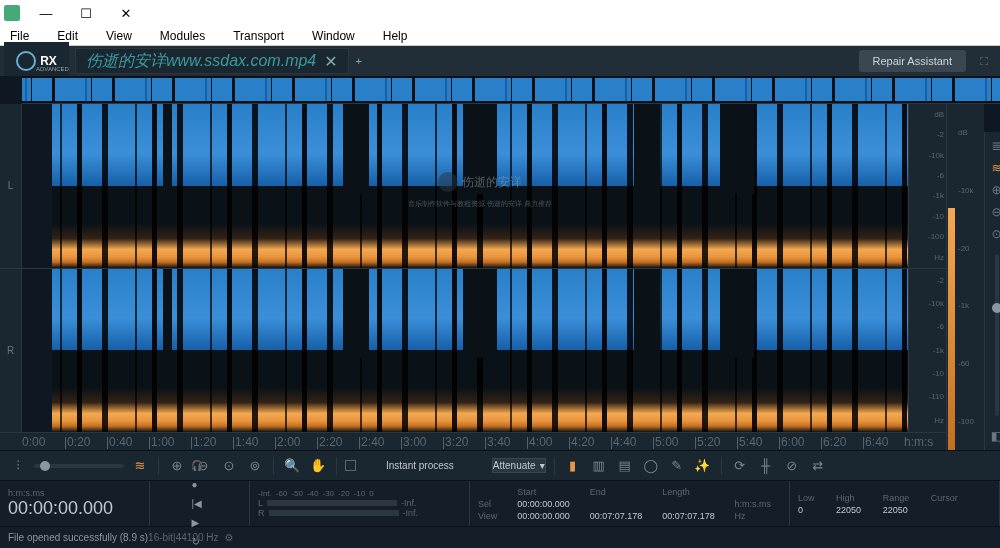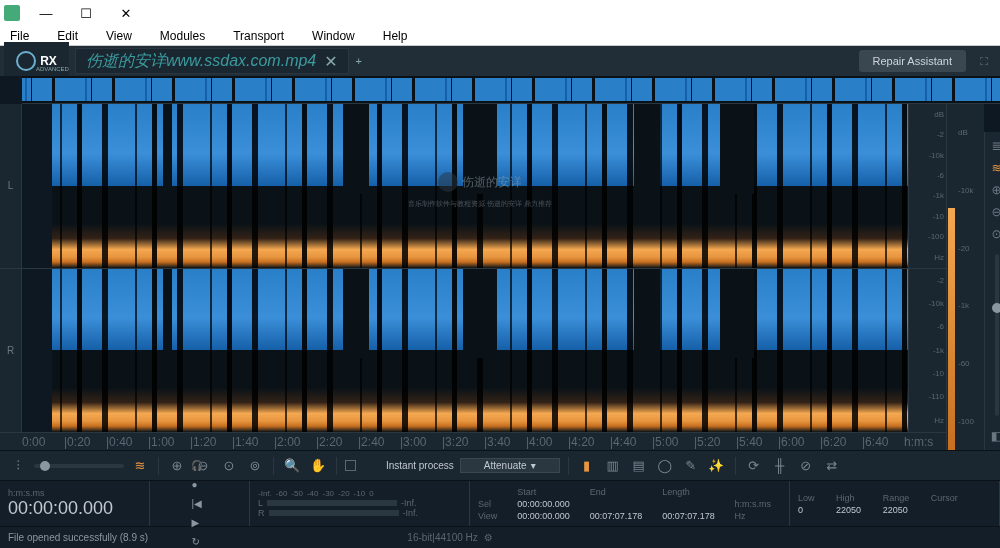--- a/index.html
+++ b/index.html
@@ -47,33 +47,33 @@
 .meter-y { width:28px; background:#1a2630; font-size:8px; color:#5a6670; display:flex; flex-direction:column; justify-content:space-around; padding:0 2px; text-align:left;}
 .timeruler { height:18px; background:#1a2630; display:flex; font-size:12px; color:#5a6670; border-top:1px solid #2a3640; padding-left:22px; align-items:center; overflow:hidden;}
 .timeruler span { flex:0 0 42px; }
 .toolbar { height:30px; background:#1a2630; display:flex; align-items:center; padding:0 8px; gap:6px; border-top:1px solid #0a1218;}
 .toolbar .slider { width:90px; height:4px; background:#2a3640; border-radius:2px; position:relative;}
 .toolbar .slider .thumb { width:10px; height:10px; border-radius:50%; background:#8a96a0; position:absolute; top:-3px; }
 .toolbar .tico { width:20px; height:20px; display:flex; align-items:center; justify-content:center; cursor:pointer; color:#7a8690; font-size:13px;}
 .toolbar .tico.on { color:#e89640;}
 .toolbar .sep { width:1px; height:18px; background:#2a3640; margin:0 2px;}
 .toolbar .chk { width:11px; height:11px; border:1px solid #5a6670;}
-.toolbar .atten { background:#2a3640; border:1px solid #3a4650; padding:1px 23px; font-size:10px; display:flex; align-items:center; gap:4px;}
+.toolbar .atten { background:#2a3640; border:1px solid #3a4650; padding:1px 0; font-size:10px; display:flex; align-items:center; gap:4px;margin-left:32px;}
 .infobar { height:46px; background:#141e28; display:flex; border-top:1px solid #0a1218; font-size:10px;}
 .infocell { border-right:1px solid #2a3640; padding:3px 8px; display:flex; flex-direction:column; justify-content:center;}
 .bigtime { font-size:18px; color:#c0c8d0; font-weight:300;}
 .lbl { color:#5a6670; font-size:9px;}
 .transport { display:flex; align-items:center; gap:8px;}
 .transport .btn { width:16px; height:16px; cursor:pointer; color:#8a96a0;}
 .dbbar { display:flex; align-items:center; gap:4px; font-size:8px; color:#5a6670;}
 .dbbar .bar { width:130px; height:6px; background:#2a3640;}
 .selview { display:grid; grid-template-columns:auto auto auto auto auto; gap:2px 10px; font-size:9px; align-items:center;}
 .selview .h { color:#5a6670;}
 .fmt { display:flex; align-items:center; color:#5a6670;}
-.statusbar { height:22px; background:#141e28; display:flex; align-items:center; padding:0 8px; font-size:10px; color:#8a96a0; justify-content:space-between; border-top:1px solid #0a1218;}
+.statusbar { height:22px; background:#141e28; display:flex; align-items:center; padding:0 8px; font-size:10px; color:#8a96a0; border-top:1px solid #0a1218;}
 .vtoolbar { position:absolute; right:0; top:28px; bottom:0; width:24px; background:#1a2630; border-left:1px solid #2a3640; display:flex; flex-direction:column; align-items:center; gap:6px; padding:6px 0;}
 .vtoolbar .vt { width:16px; height:16px; color:#6a7680; cursor:pointer; font-size:12px; display:flex; align-items:center; justify-content:center;}
 .vtoolbar .vt.on { color:#e89640;}
 .vslider { width:4px; flex:1; background:#2a3640; border-radius:2px; position:relative; margin:6px 0;}
 .vslider .thumb { width:10px; height:10px; border-radius:50%; background:#8a96a0; position:absolute; left:-3px; top:30%;}
 </style>
 </head>
 <body>
 
 <div class="titlebar">

